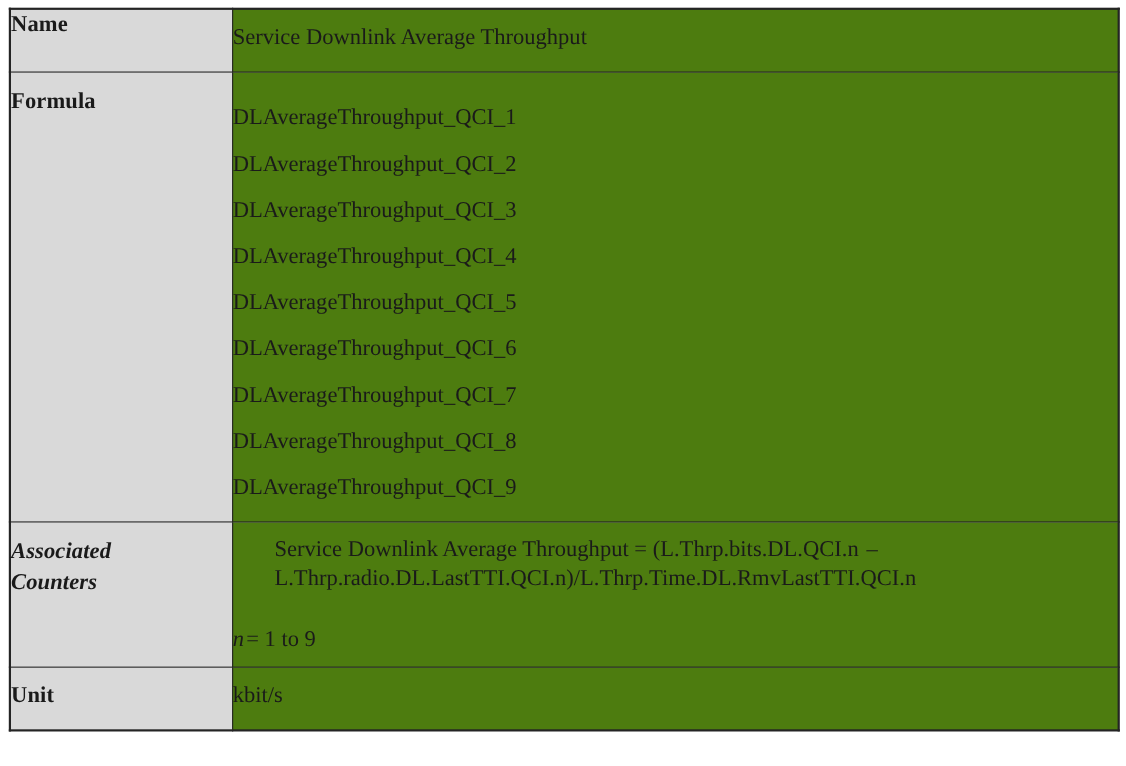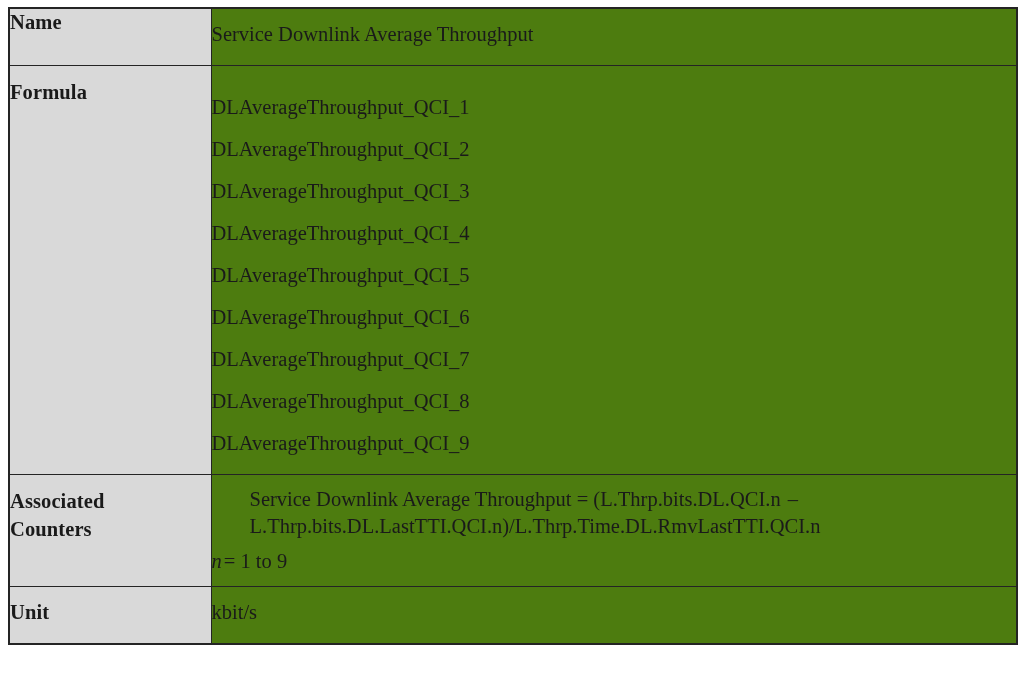--- a/index.html
+++ b/index.html
@@ -66,36 +66,36 @@
 
   tr.row-formula td.label-cell { padding-top: 13px; }
   tr.row-formula td.value-cell { padding-top: 20px; padding-bottom: 10px; }
 
   .formula-line {
     font-size: 20.5px;
     line-height: 42px;
     white-space: nowrap;
   }
 
-  tr.row-counters td.label-cell { padding-top: 12px; line-height: 28px; }
+  tr.row-counters td.label-cell { padding-top: 12px; line-height: 28px; font-style: italic; }
   tr.row-counters td.value-cell { padding-top: 11px; padding-bottom: 12px; }
 
   .counter-formula {
     font-size: 20.5px;
     line-height: 27px;
     white-space: nowrap;
     padding-left: 38px;
   }
   .counter-formula .tail-dash {
     padding-left: 7px;
   }
   .counter-range {
     font-size: 20.5px;
     line-height: 26px;
-    margin-top: 8px;
+    margin-top: 28px;
     white-space: nowrap;
   }
   .counter-range .var-n {
     font-style: italic;
     padding-right: 2px;
   }
 
   tr.row-unit td { height: 44px; }
   tr.row-unit td.label-cell { padding-top: 12px; }
 </style>
@@ -132,21 +132,21 @@
         </td>
       </tr>
 
       <tr class="row-counters">
         <td class="label-cell">
           <div>Associated</div>
           <div>Counters</div>
         </td>
         <td class="value-cell">
           <div class="counter-formula"><span>Service Downlink Average Throughput = (L.Thrp.bits.DL.QCI.n</span><span class="tail-dash">–</span></div>
-          <div class="counter-formula">L.Thrp.bits.DL.LastTTI.QCI.n)/L.Thrp.Time.DL.RmvLastTTI.QCI.n</div>
+          <div class="counter-formula">L.Thrp.radio.DL.LastTTI.QCI.n)/L.Thrp.Time.DL.RmvLastTTI.QCI.n</div>
           <div class="counter-range"><span class="var-n">n</span><span>= 1 to 9</span></div>
         </td>
       </tr>
 
       <tr class="row-unit">
         <td class="label-cell">Unit</td>
         <td class="value-cell">kbit/s</td>
       </tr>
 
     </tbody>

